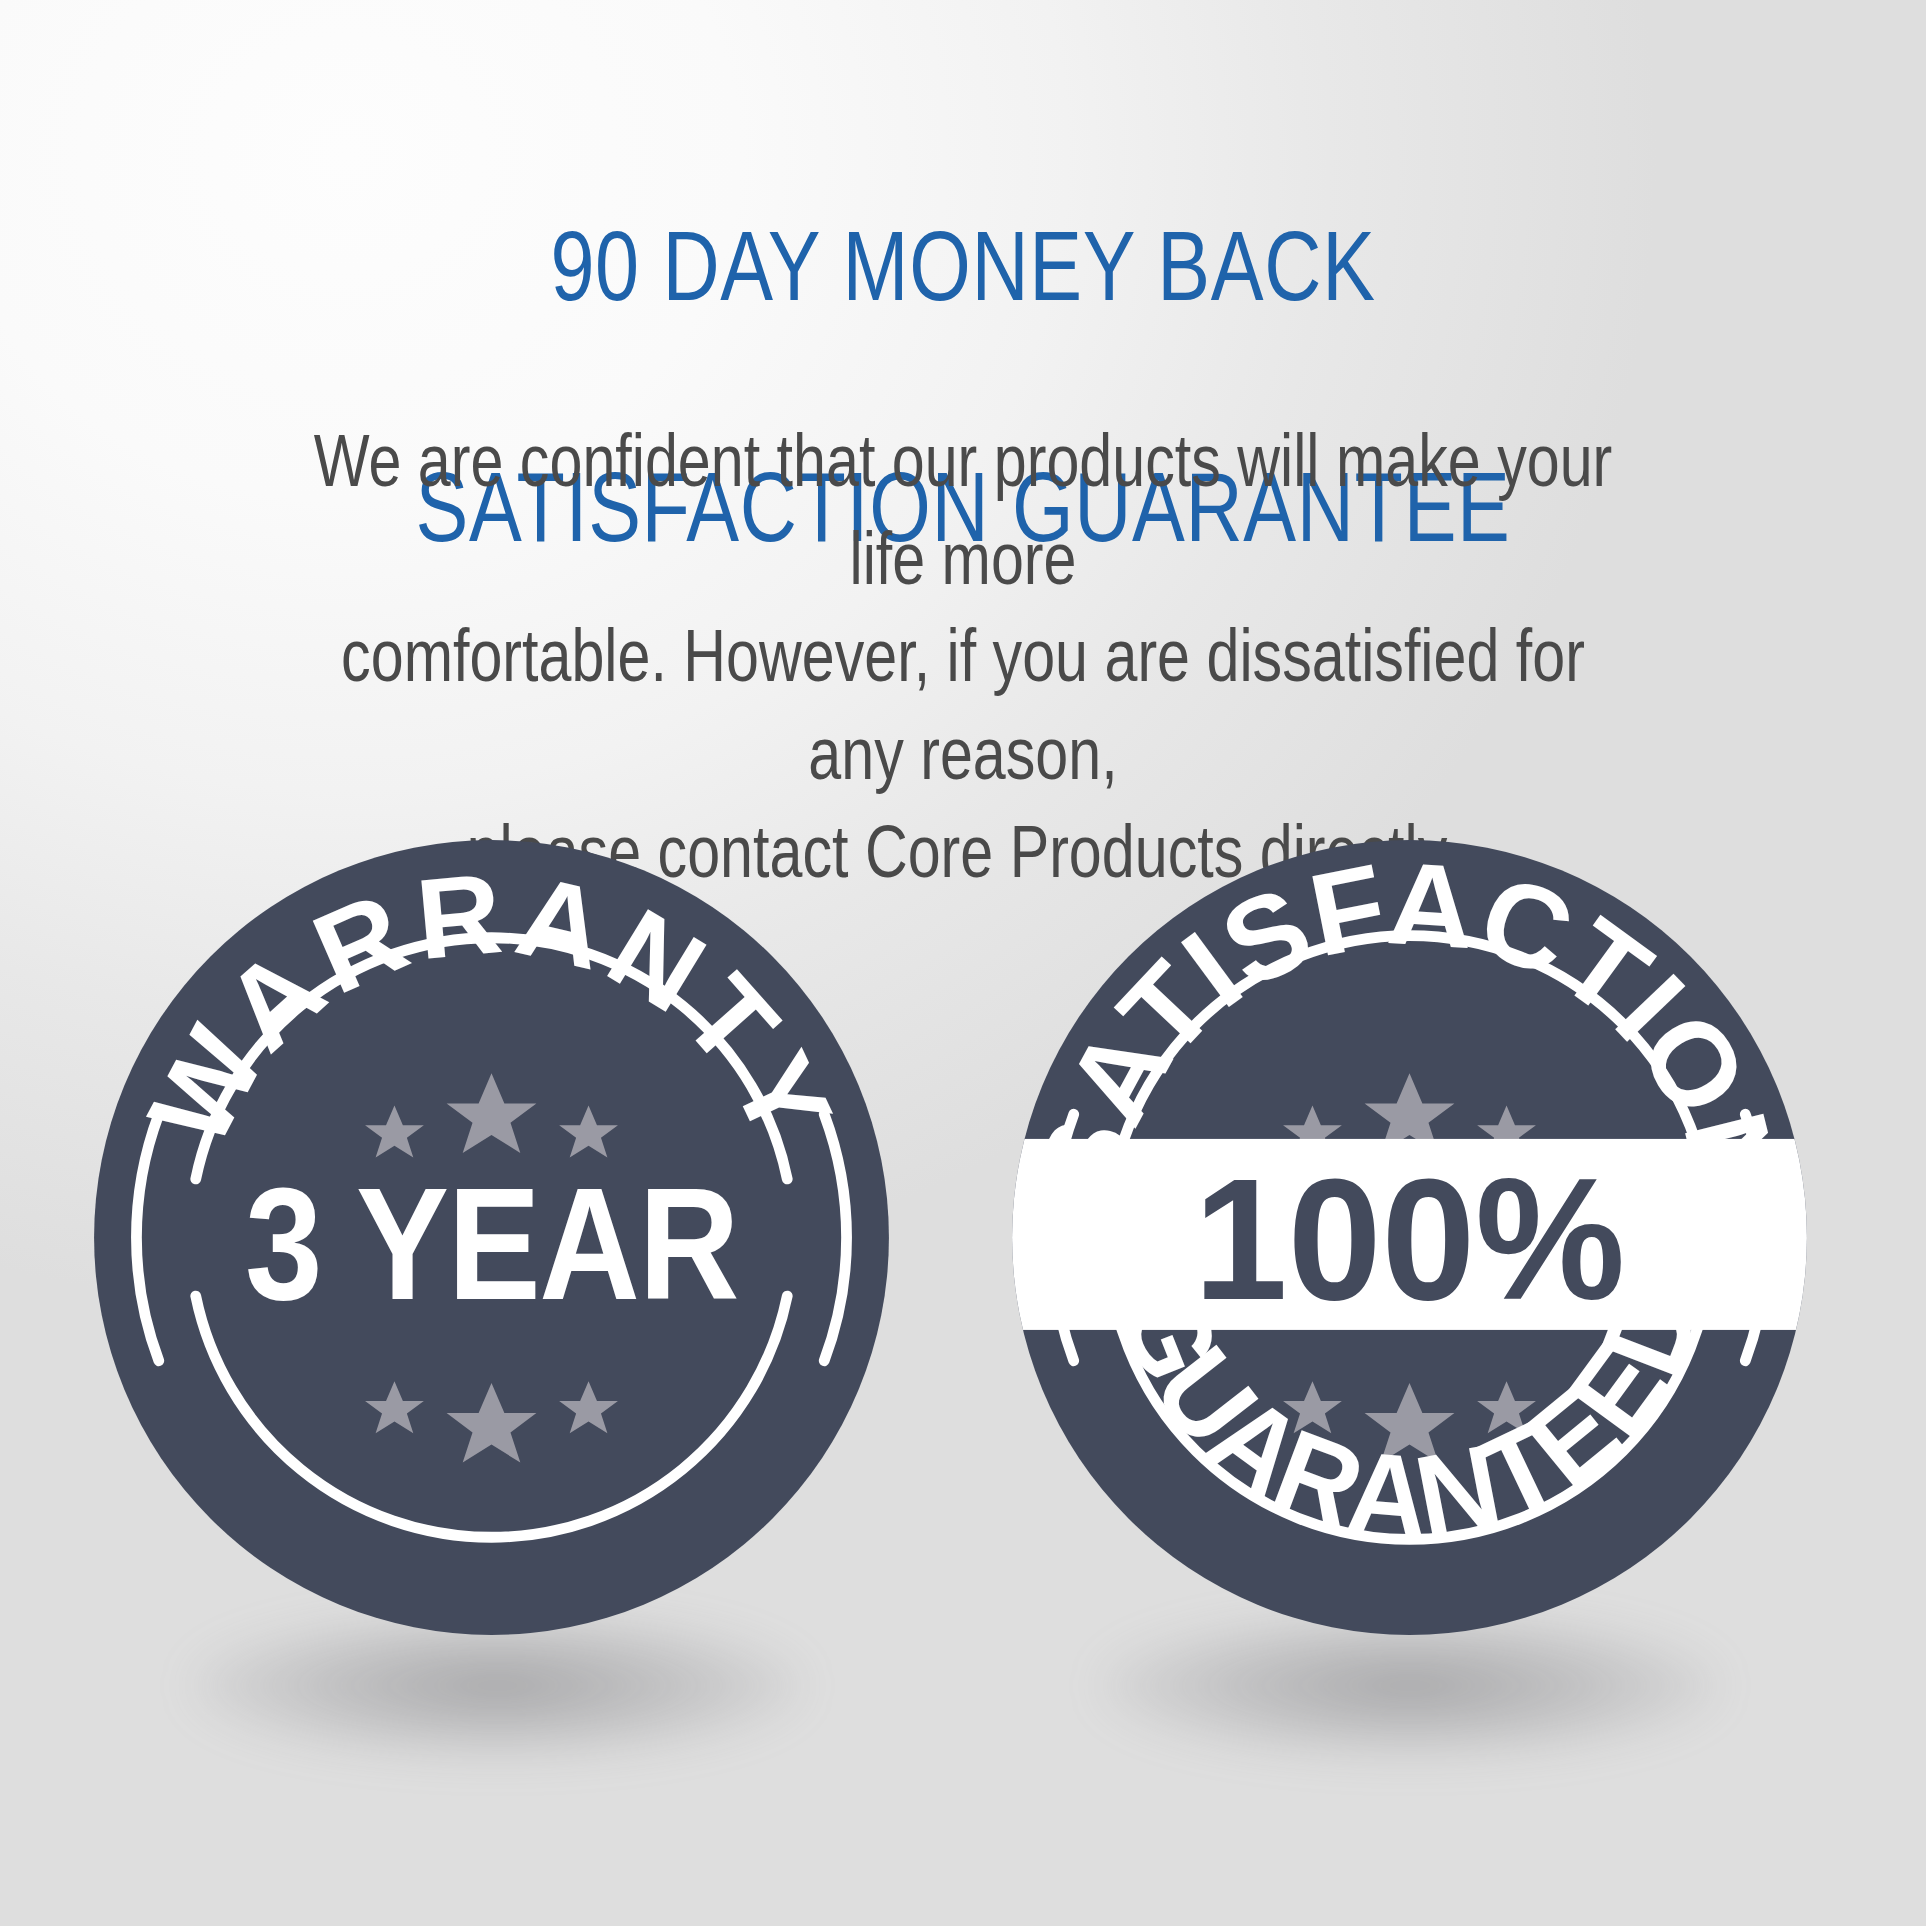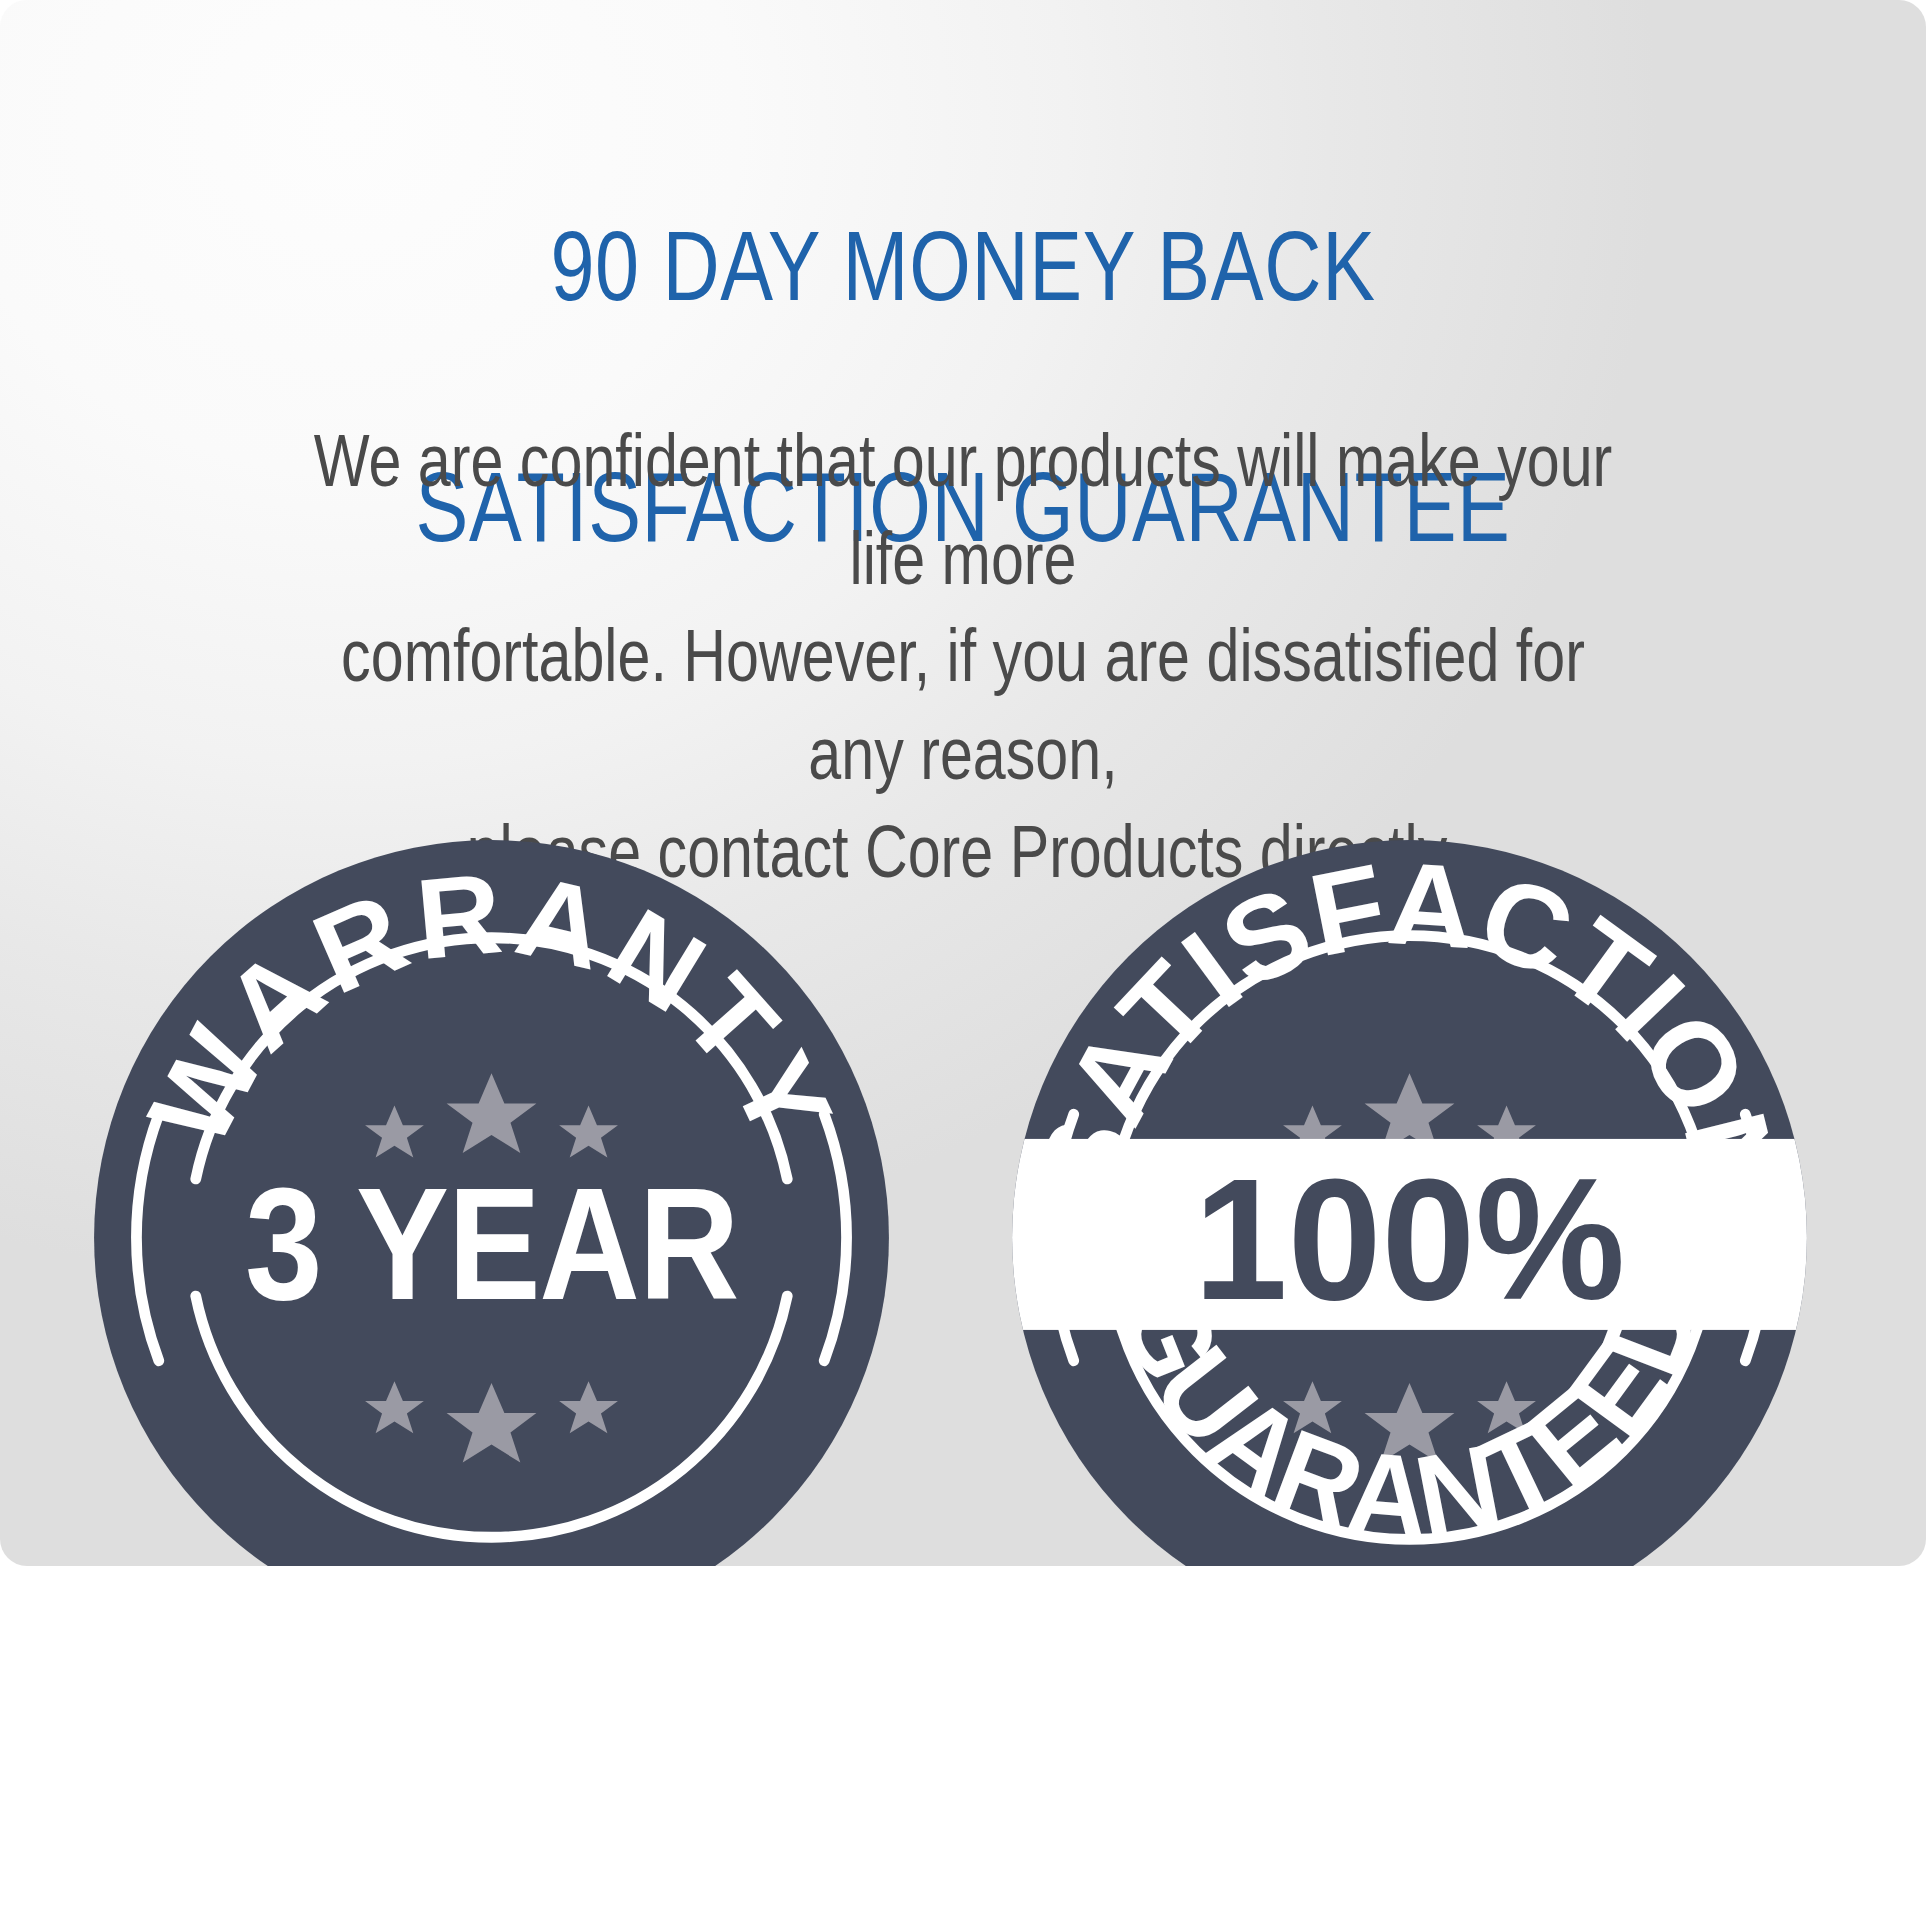--- a/index.html
+++ b/index.html
@@ -10,26 +10,25 @@
     overflow: hidden;
   }
   body {
     font-family: "Liberation Sans", sans-serif;
     background: #ffffff;
   }
 
   .page {
     position: relative;
     width: 1926px;
-    height: 1566px;
+    height: 1926px;
     background:
       radial-gradient(ellipse 1310px 1156px at 18% 8%, #fdfdfd 0%, #fafafa 30%, #f2f2f2 55%, #e8e8e8 75%, #dedede 100%),
       linear-gradient(135deg, #fcfcfc 0%, #f4f4f4 40%, #e4e4e4 75%, #d2d2d2 100%);
     overflow: hidden;
-    border-radius: 27px;
   }
 
   
   .heading {
     position: absolute;
     top: 85px;
     left: 0;
     width: 1926px;
     text-align: center;
     color: #1f63ab;

